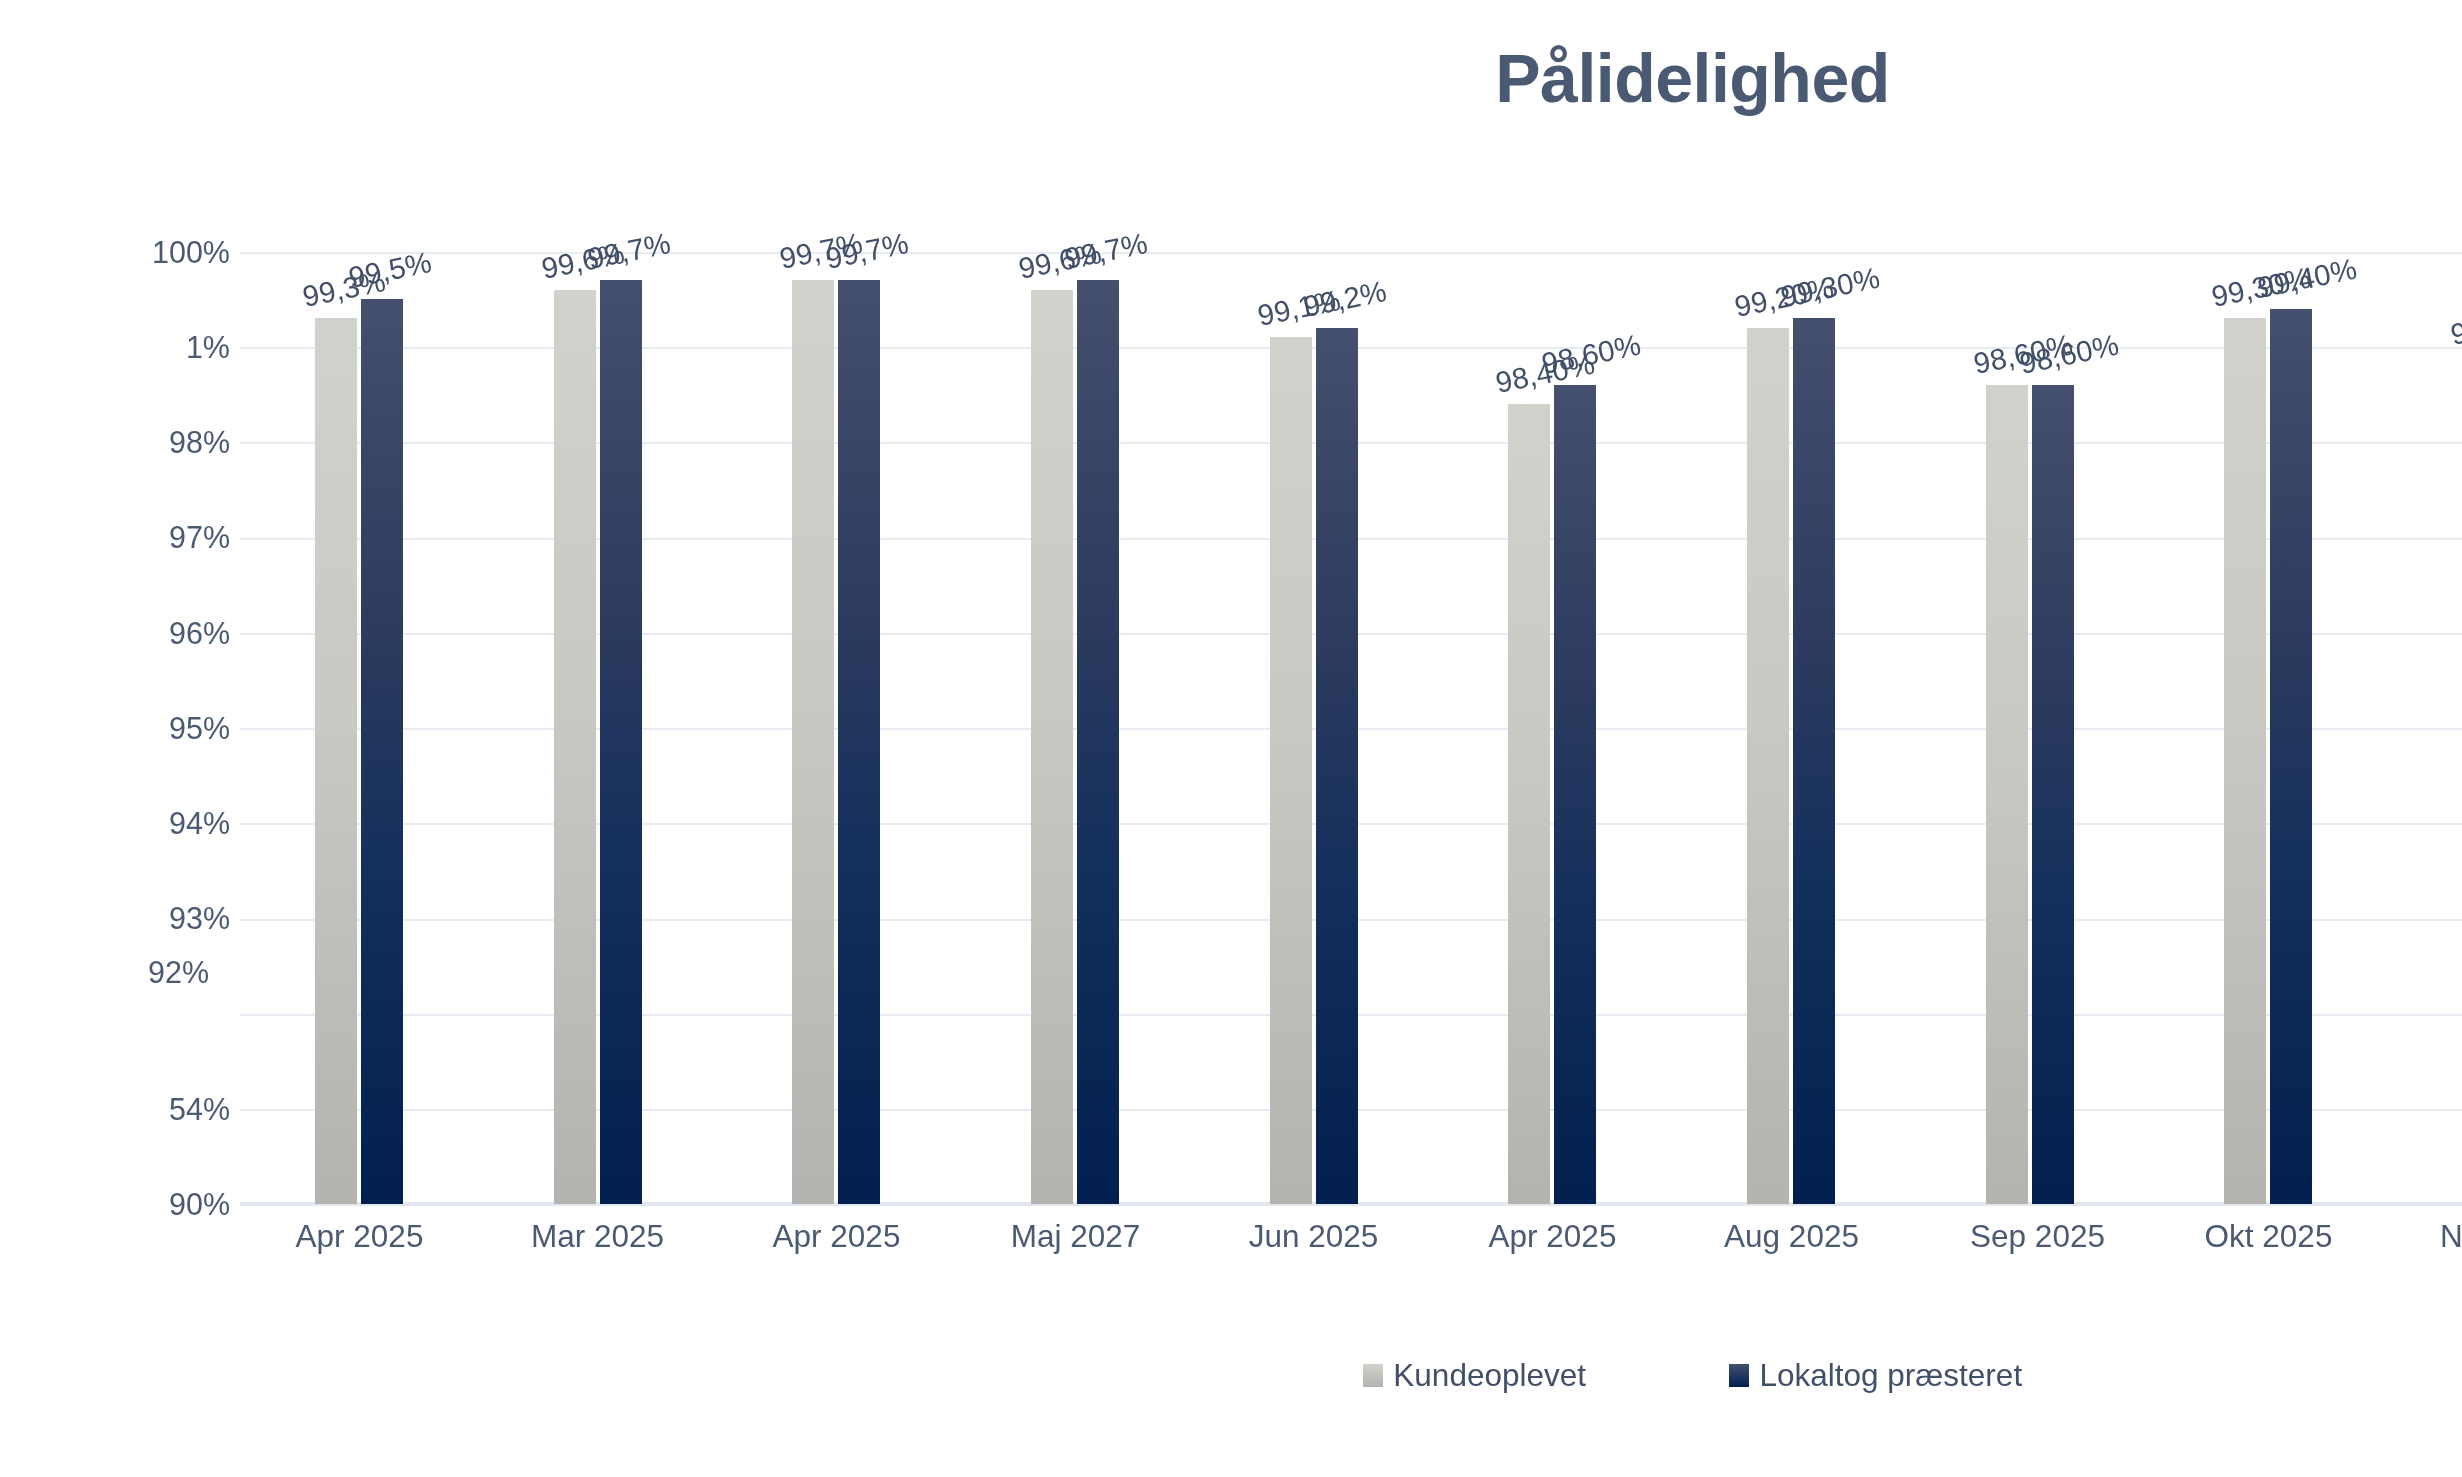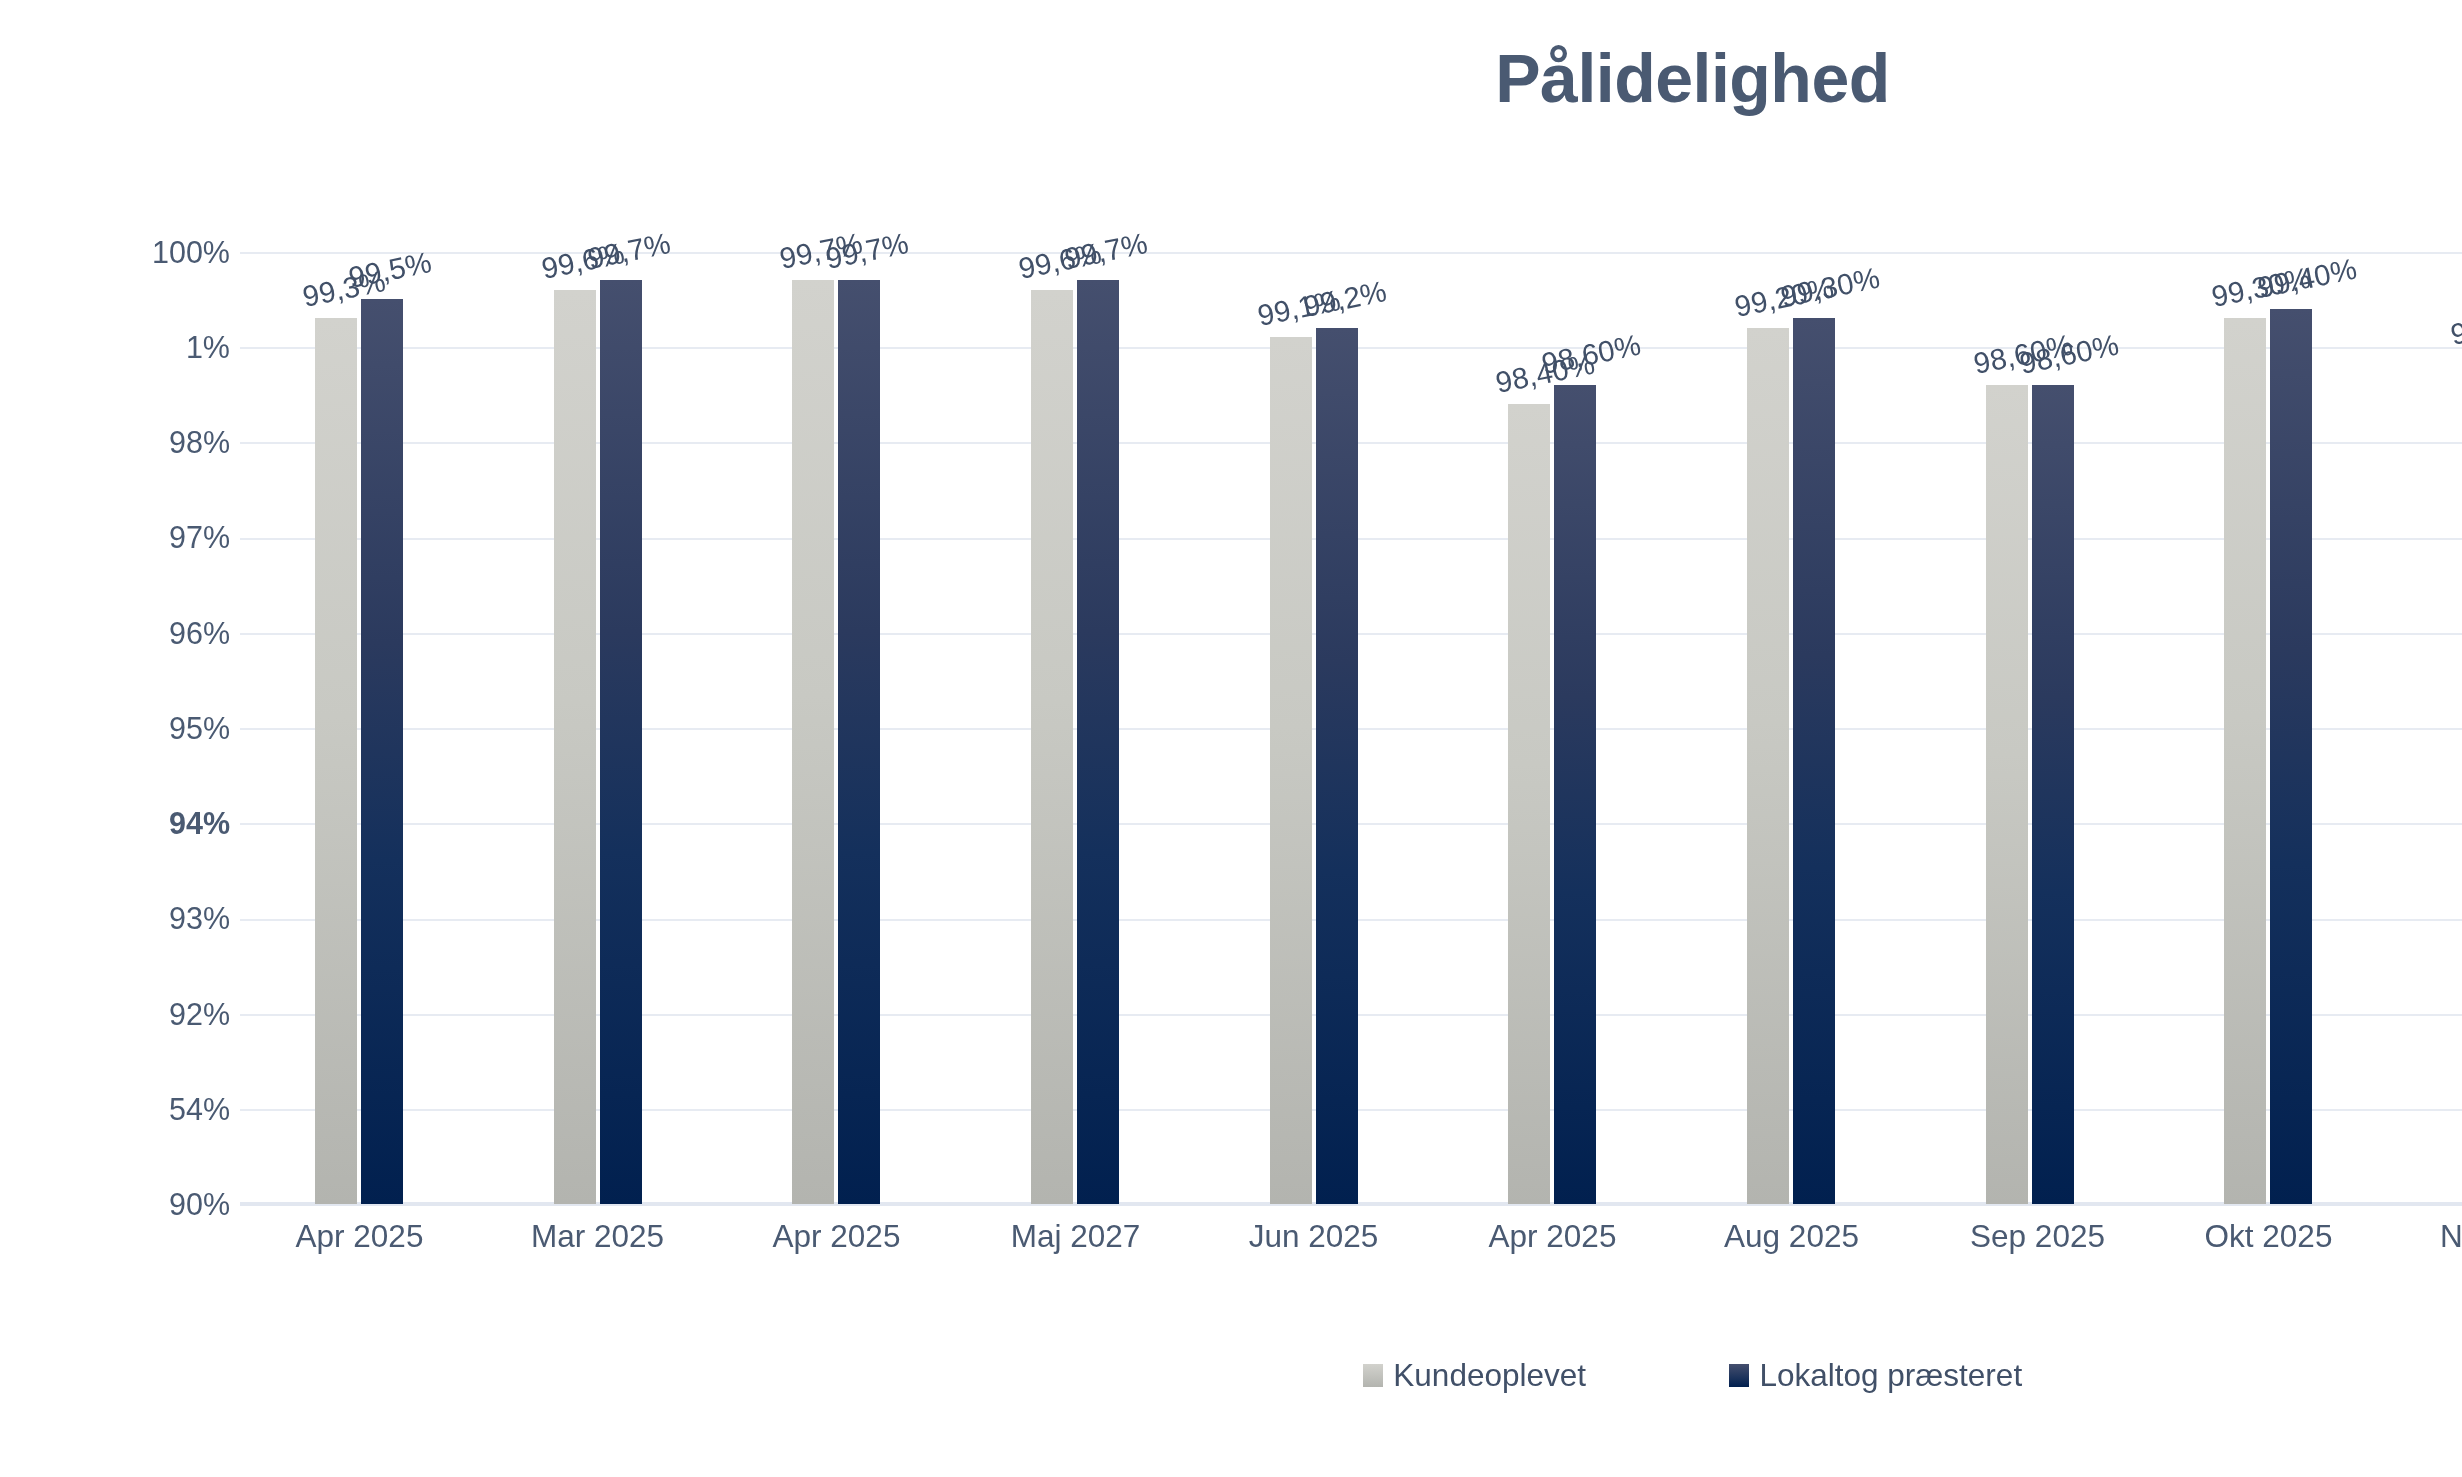--- a/index.html
+++ b/index.html
@@ -123,23 +123,23 @@
 
   <div class="chart-title">Pålidelighed</div>
 
   <div id="y-axis">
       <div class="ytick-label" style="top: 252px;">100%</div>
       <div class="ytick-label" style="top: 347px;">1%</div>
       <div class="ytick-label" style="top: 442px;">98%</div>
       <div class="ytick-label" style="top: 537px;">97%</div>
       <div class="ytick-label" style="top: 633px;">96%</div>
       <div class="ytick-label" style="top: 728px;">95%</div>
-      <div class="ytick-label" style="top: 823px; font-weight: bold;">94%</div>
+      <div class="ytick-label" style="top: 823px;">94%</div>
       <div class="ytick-label" style="top: 918px;">93%</div>
-      <div class="ytick-label" style="top: 1014px;">92%</div>
+      <div class="ytick-label" style="top: 972px; text-align: center;">92%</div>
       <div class="ytick-label" style="top: 1109px;">54%</div>
       <div class="ytick-label" style="top: 1204px;">90%</div>
     </div>
 
   <div class="plot-area" id="plot-area">
     <div id="gridlines">
         <div class="gridline" style="top: 0px;"></div>
         <div class="gridline" style="top: 95px;"></div>
         <div class="gridline" style="top: 190px;"></div>
         <div class="gridline" style="top: 286px;"></div>

